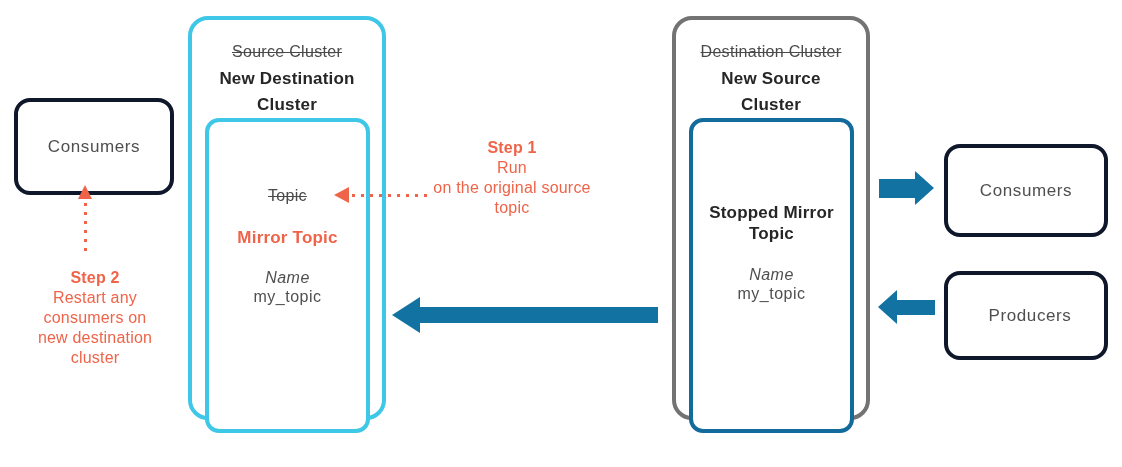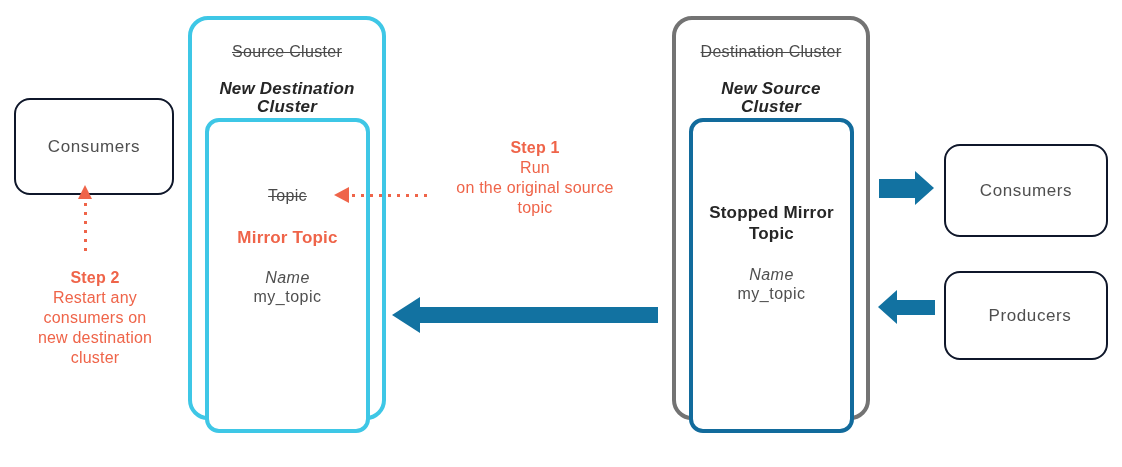--- a/index.html
+++ b/index.html
@@ -8,21 +8,21 @@
   .diagram {
     position: relative;
     width: 1122px;
     height: 467px;
     background: #ffffff;
     overflow: hidden;
   }
   
   .client-box {
     position: absolute;
-    border: 2px solid #0f172a;
+    border: 4px solid #0f172a;
     border-radius: 16px;
     display: flex;
     align-items: center;
     justify-content: center;
     font-size: 17px;
     color: #4F4F4F;
     letter-spacing: 0.6px;
     background: #ffffff;
   }
   .cluster {
@@ -40,24 +40,23 @@
     font-size: 16px;
     color: #4A4A4A;
     text-decoration: line-through;
     letter-spacing: 0.3px;
     line-height: 20px;
   }
   .title-new {
     font-size: 17px;
     font-weight: bold;
     color: #262626;
-    line-height: 18px;
-    margin: 18px auto 0 auto;
-    letter-spacing: 0.2px;
-    font-style: italic;
+    line-height: 26px;
+    margin: 4px auto 0 auto;
+    letter-spacing: 0.2px;
   }
   .topic-box {
     position: absolute;
     left: 13px;
     top: 98px;
     width: 165px;
     height: 315px;
     border-radius: 14px;
     text-align: center;
     background: #ffffff;
@@ -183,21 +182,21 @@
       <div class="strike-gray" style="margin-top:64px;">Topic</div>
       <div class="mirror-topic-label" style="margin-top:22px;">Mirror Topic</div>
       <div class="name-label" style="margin-top:20px;">Name</div>
       <div class="name-value">my_topic</div>
     </div>
   </div>
 
   <div class="tri tri-left-orange" style="left:334px; top:187px;"></div>
   <div class="dotted-h" style="left:352px; top:194px; width:78px;"></div>
 
-  <div class="step-text" style="left:425px; top:138px; width:220px;">
+  <div class="step-text" style="left:402px; top:138px; width:220px;">
     <div class="step-title">Step 1</div>
     <div>Run</div>
     <div>on the original source</div>
     <div>topic</div>
   </div>
 
   <div class="shaft" style="left:418px; top:307px; width:240px; height:16px;"></div>
   <div class="tri tri-left-blue-big" style="left:392px; top:297px;"></div>
 
   <div class="cluster blue" style="left:672px;">

